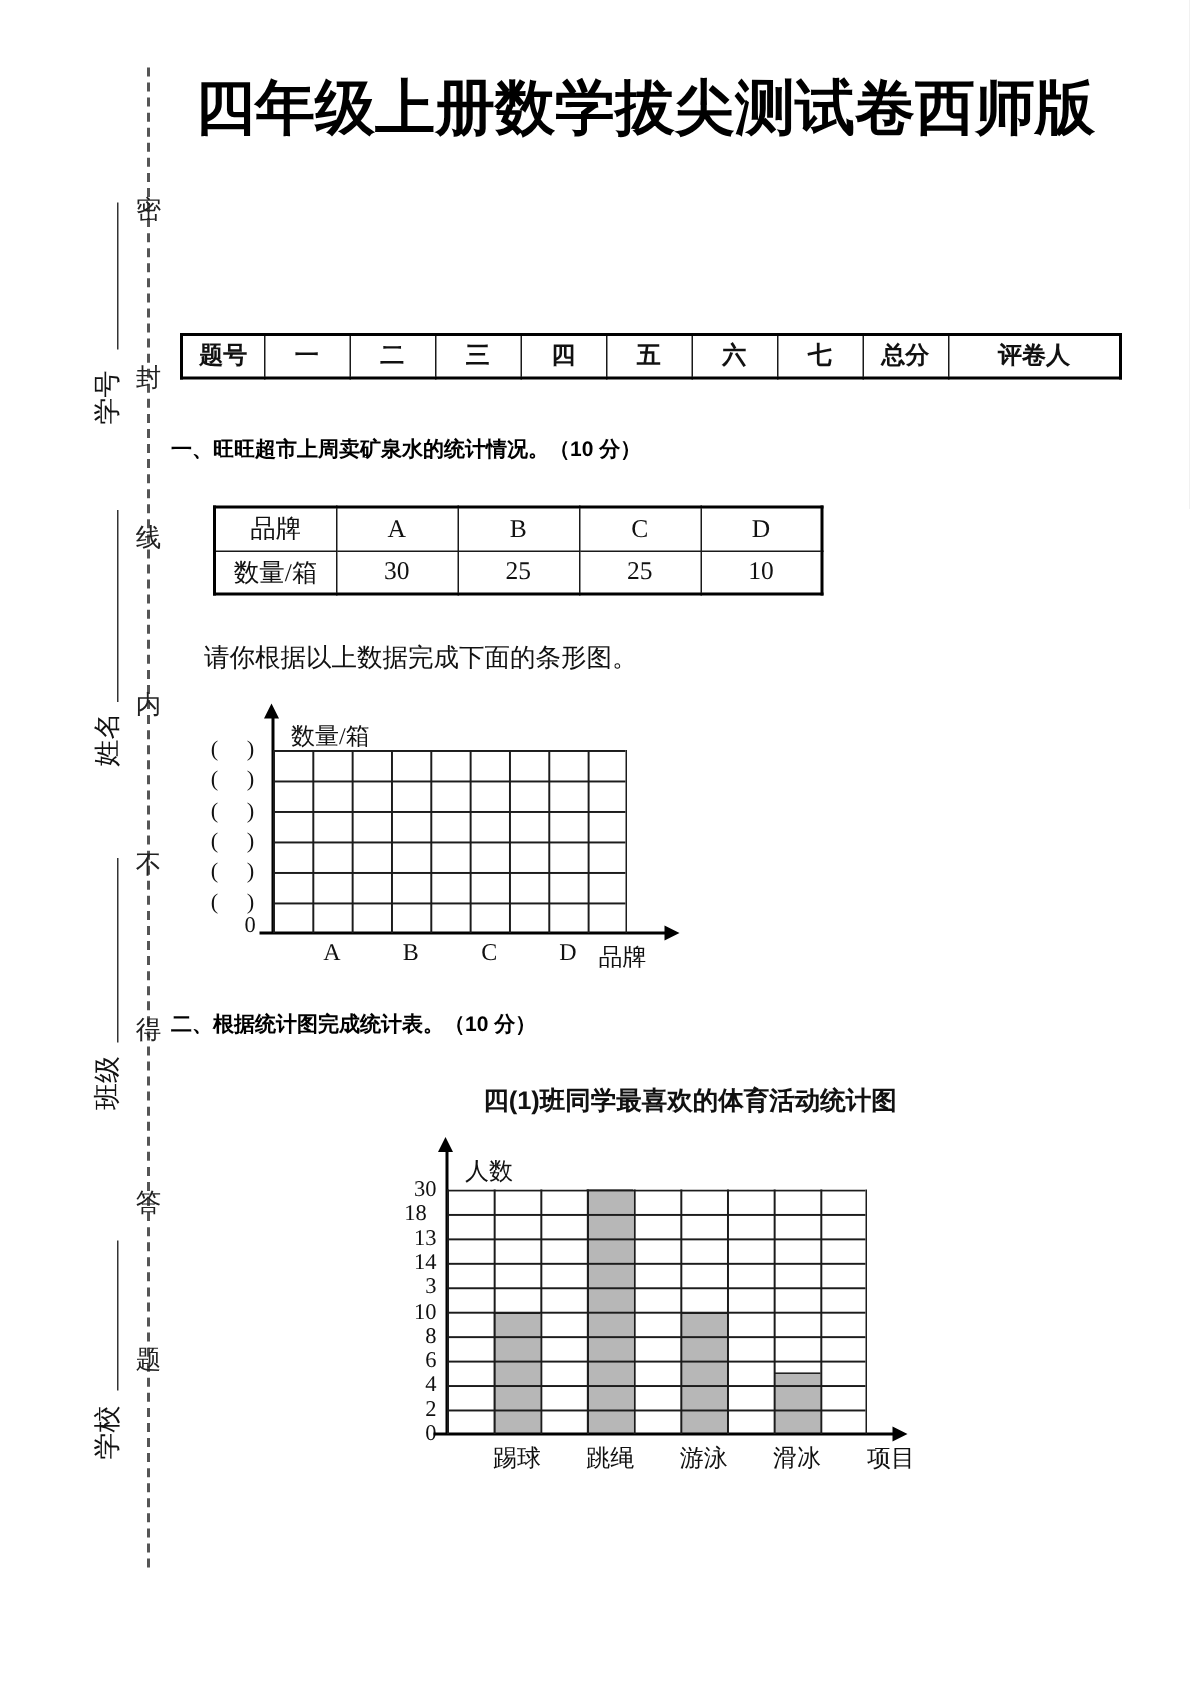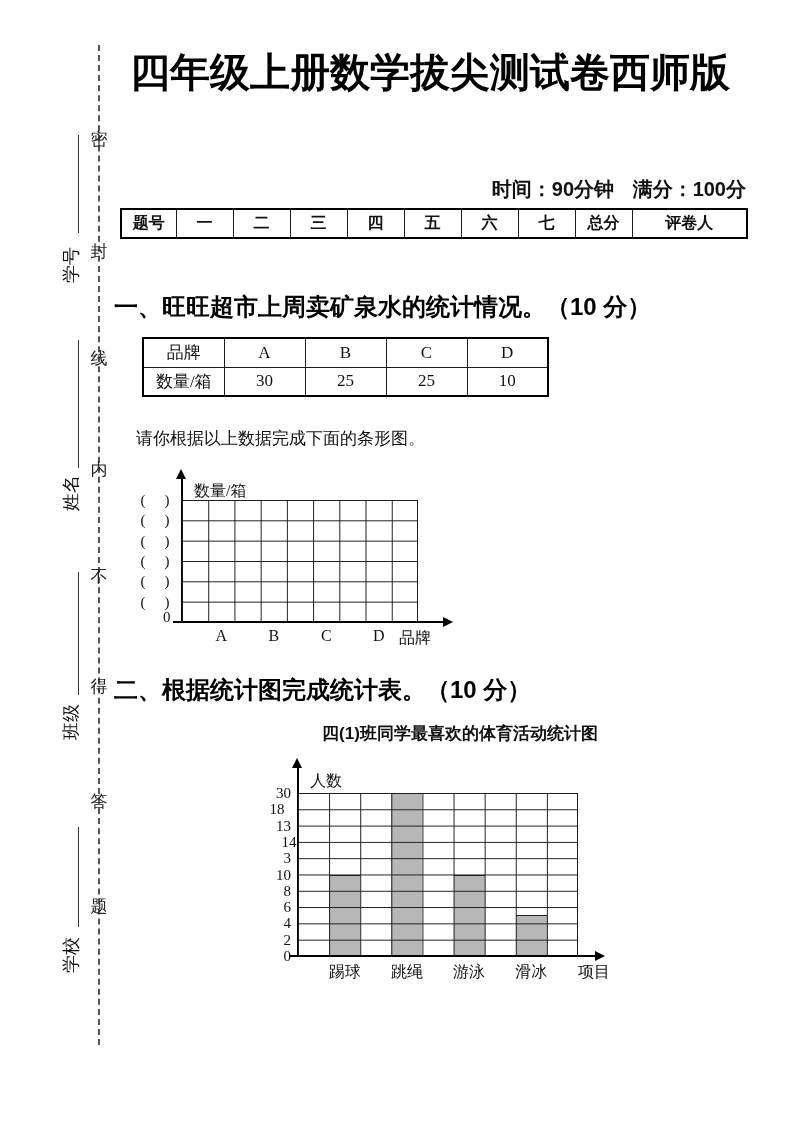--- a/index.html
+++ b/index.html
@@ -28,27 +28,27 @@
   .subtitle { position:absolute; left:105px; top:110px; width:650px; text-align:center;
               font-size:37px; line-height:50px; color:#000; }
   .exam-info { position:absolute; left:115px; top:176px; width:631px; text-align:right;
               font-size:20px; }
   .exam-info span + span { margin-left:13px; }
 
   
   table.sheet { border-collapse:collapse; table-layout:fixed; }
   table.sheet td { border:1.5px solid #1a1a1a; text-align:center; vertical-align:middle;
               height:29px; overflow:hidden; }
-  .score-table { position:absolute; left:120px; top:208px; width:626px;
+  .score-table { position:absolute; left:120px; top:222px; width:626px;
               font-size:16px; }
   .score-table td { font-family:"Liberation Sans", sans-serif; font-weight:bold; }
   .brand-table { position:absolute; left:142px; top:337px; width:405px; font-size:17px; }
   table.sheet { border:2px solid #000; }
 
-  .sec-heading { position:absolute; left:114px; font-size:24px; color:#000; }
+  .sec-heading { position:absolute; left:114px; font-size:14px; color:#000; }
   .instruction { position:absolute; left:136px; top:427px; font-size:17px; }
 
   
   .axis-v { position:absolute; width:2px; background:#000; }
   .axis-h { position:absolute; height:2px; background:#000; }
   .arrow-up { position:absolute; width:0; height:0;
               border-left:5px solid transparent; border-right:5px solid transparent;
               border-bottom:10px solid #000; }
   .arrow-right { position:absolute; width:0; height:0;
               border-top:5px solid transparent; border-bottom:5px solid transparent;
@@ -115,24 +115,20 @@
         <div class="seal-field-line" style="top: 340px; height: 128px;"></div>
         <div class="seal-field-label" style="left: 29px; top: 480px;">姓名</div>
         <div class="seal-field-line" style="top: 572px; height: 123px;"></div>
         <div class="seal-field-label" style="left: 29px; top: 709px;">班级</div>
         <div class="seal-field-line" style="top: 827px; height: 100px;"></div>
         <div class="seal-field-label" style="left: 29px; top: 942px;">学校</div>
       </div>
   </div>
 
   <div class="title hei">四年级上册数学拔尖测试卷西师版</div>
-  <div class="exam-info hei">
-    <span>时间：90分钟</span>
-    <span>满分：100分</span>
-  </div>
 
   <table class="sheet score-table" id="score-table">
       <colgroup>
         <col style="width: 55px;">
         <col style="width: 57px;">
         <col style="width: 57px;">
         <col style="width: 57px;">
         <col style="width: 57px;">
         <col style="width: 57px;">
         <col style="width: 57px;">
@@ -222,21 +218,21 @@
         <div class="bar" style="left: 198.555px; width: 31.111px; top: 116.5px; height: 81.5px; background: rgb(183, 183, 183);"></div>
         <div class="bar" style="left: 260.777px; width: 31.111px; top: 157.25px; height: 40.75px; background: rgb(183, 183, 183);"></div>
       </div>
     <div class="arrow-up c2-yarrow"></div>
     <div class="axis-v c2-yaxis"></div>
     <div class="axis-name c2-ylabel">人数</div>
     <div id="c2-ticks">
         <div class="tick-label" style="left: 8px; width: 28px; top: 27px;">30</div>
         <div class="tick-label" style="left: 8px; width: 28px; top: 43.3px; text-align: center;">18</div>
         <div class="tick-label" style="left: 8px; width: 28px; top: 59.6px;">13</div>
-        <div class="tick-label" style="left: 20px; width: 28px; top: 75.9px; text-align: center;">14</div>
+        <div class="tick-label" style="left: 8px; width: 28px; top: 75.9px;">14</div>
         <div class="tick-label" style="left: 8px; width: 28px; top: 92.2px;">3</div>
         <div class="tick-label" style="left: 8px; width: 28px; top: 108.5px;">10</div>
         <div class="tick-label" style="left: 8px; width: 28px; top: 124.8px;">8</div>
         <div class="tick-label" style="left: 8px; width: 28px; top: 141.1px;">6</div>
         <div class="tick-label" style="left: 8px; width: 28px; top: 157.4px;">4</div>
         <div class="tick-label" style="left: 8px; width: 28px; top: 173.7px;">2</div>
         <div class="tick-label" style="left: 8px; width: 28px; top: 190px;">0</div>
       </div>
     <div class="c2-grid"></div>
     <div class="axis-h c2-xaxis"></div>

